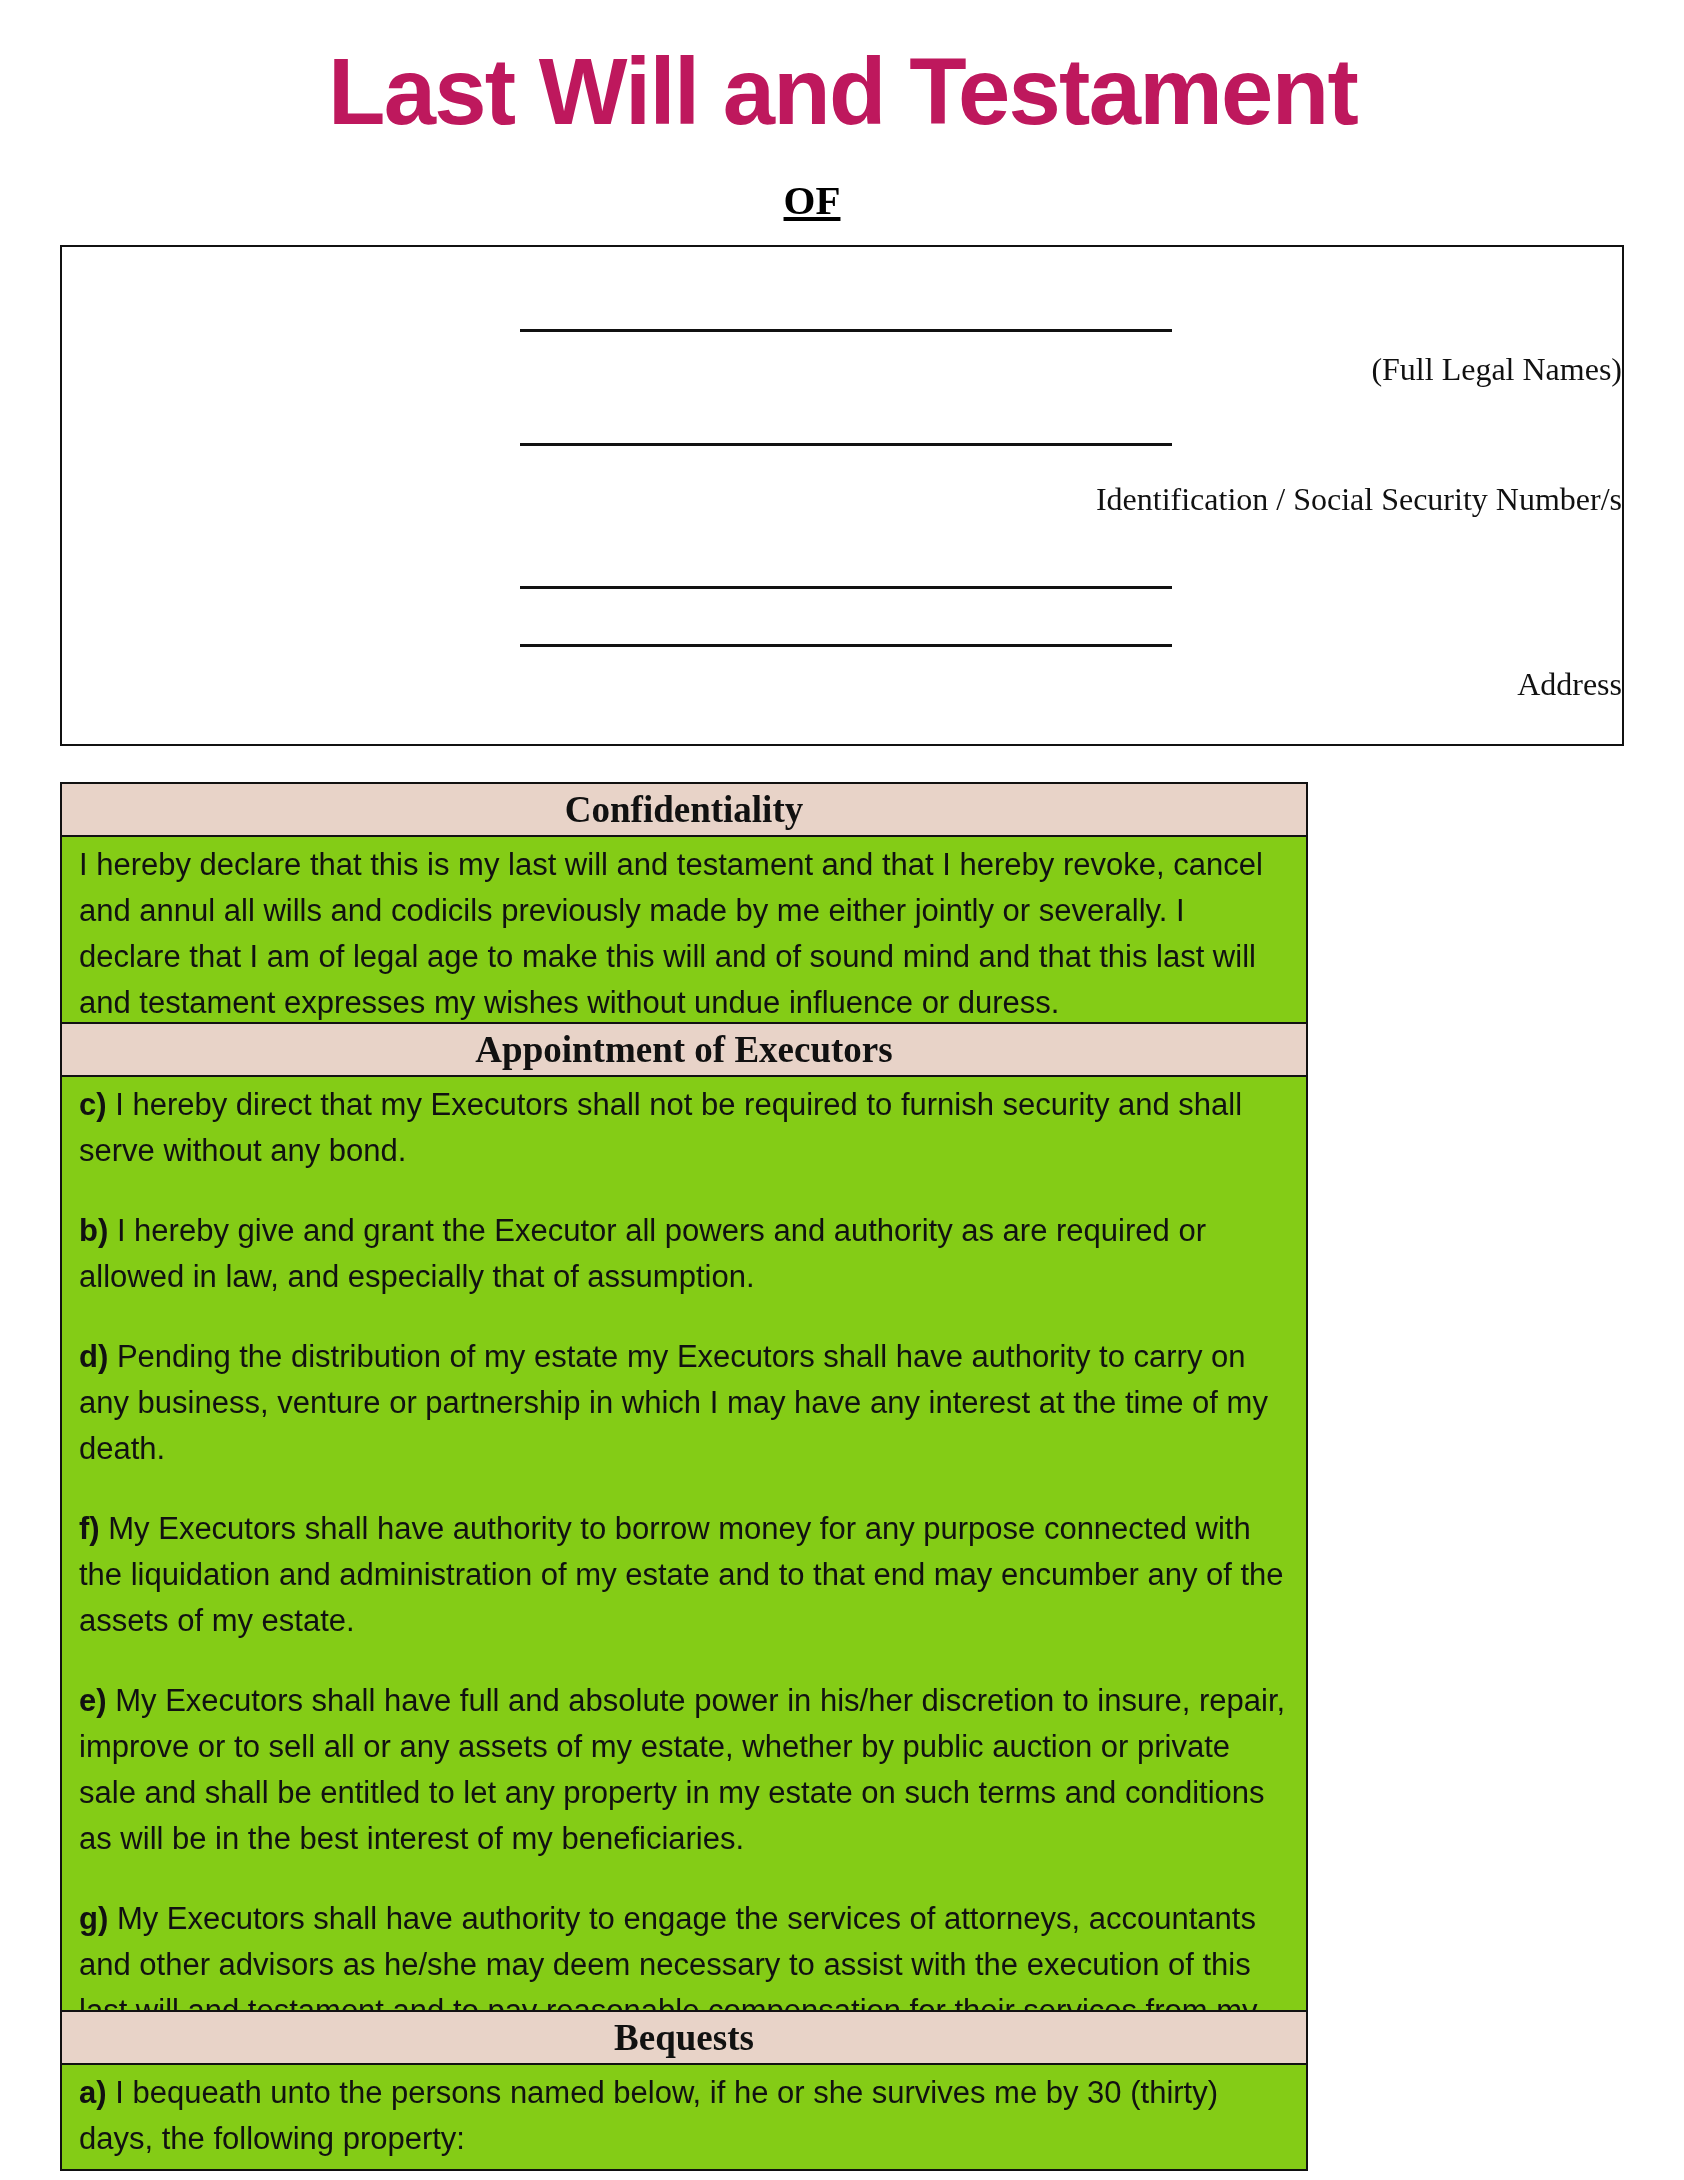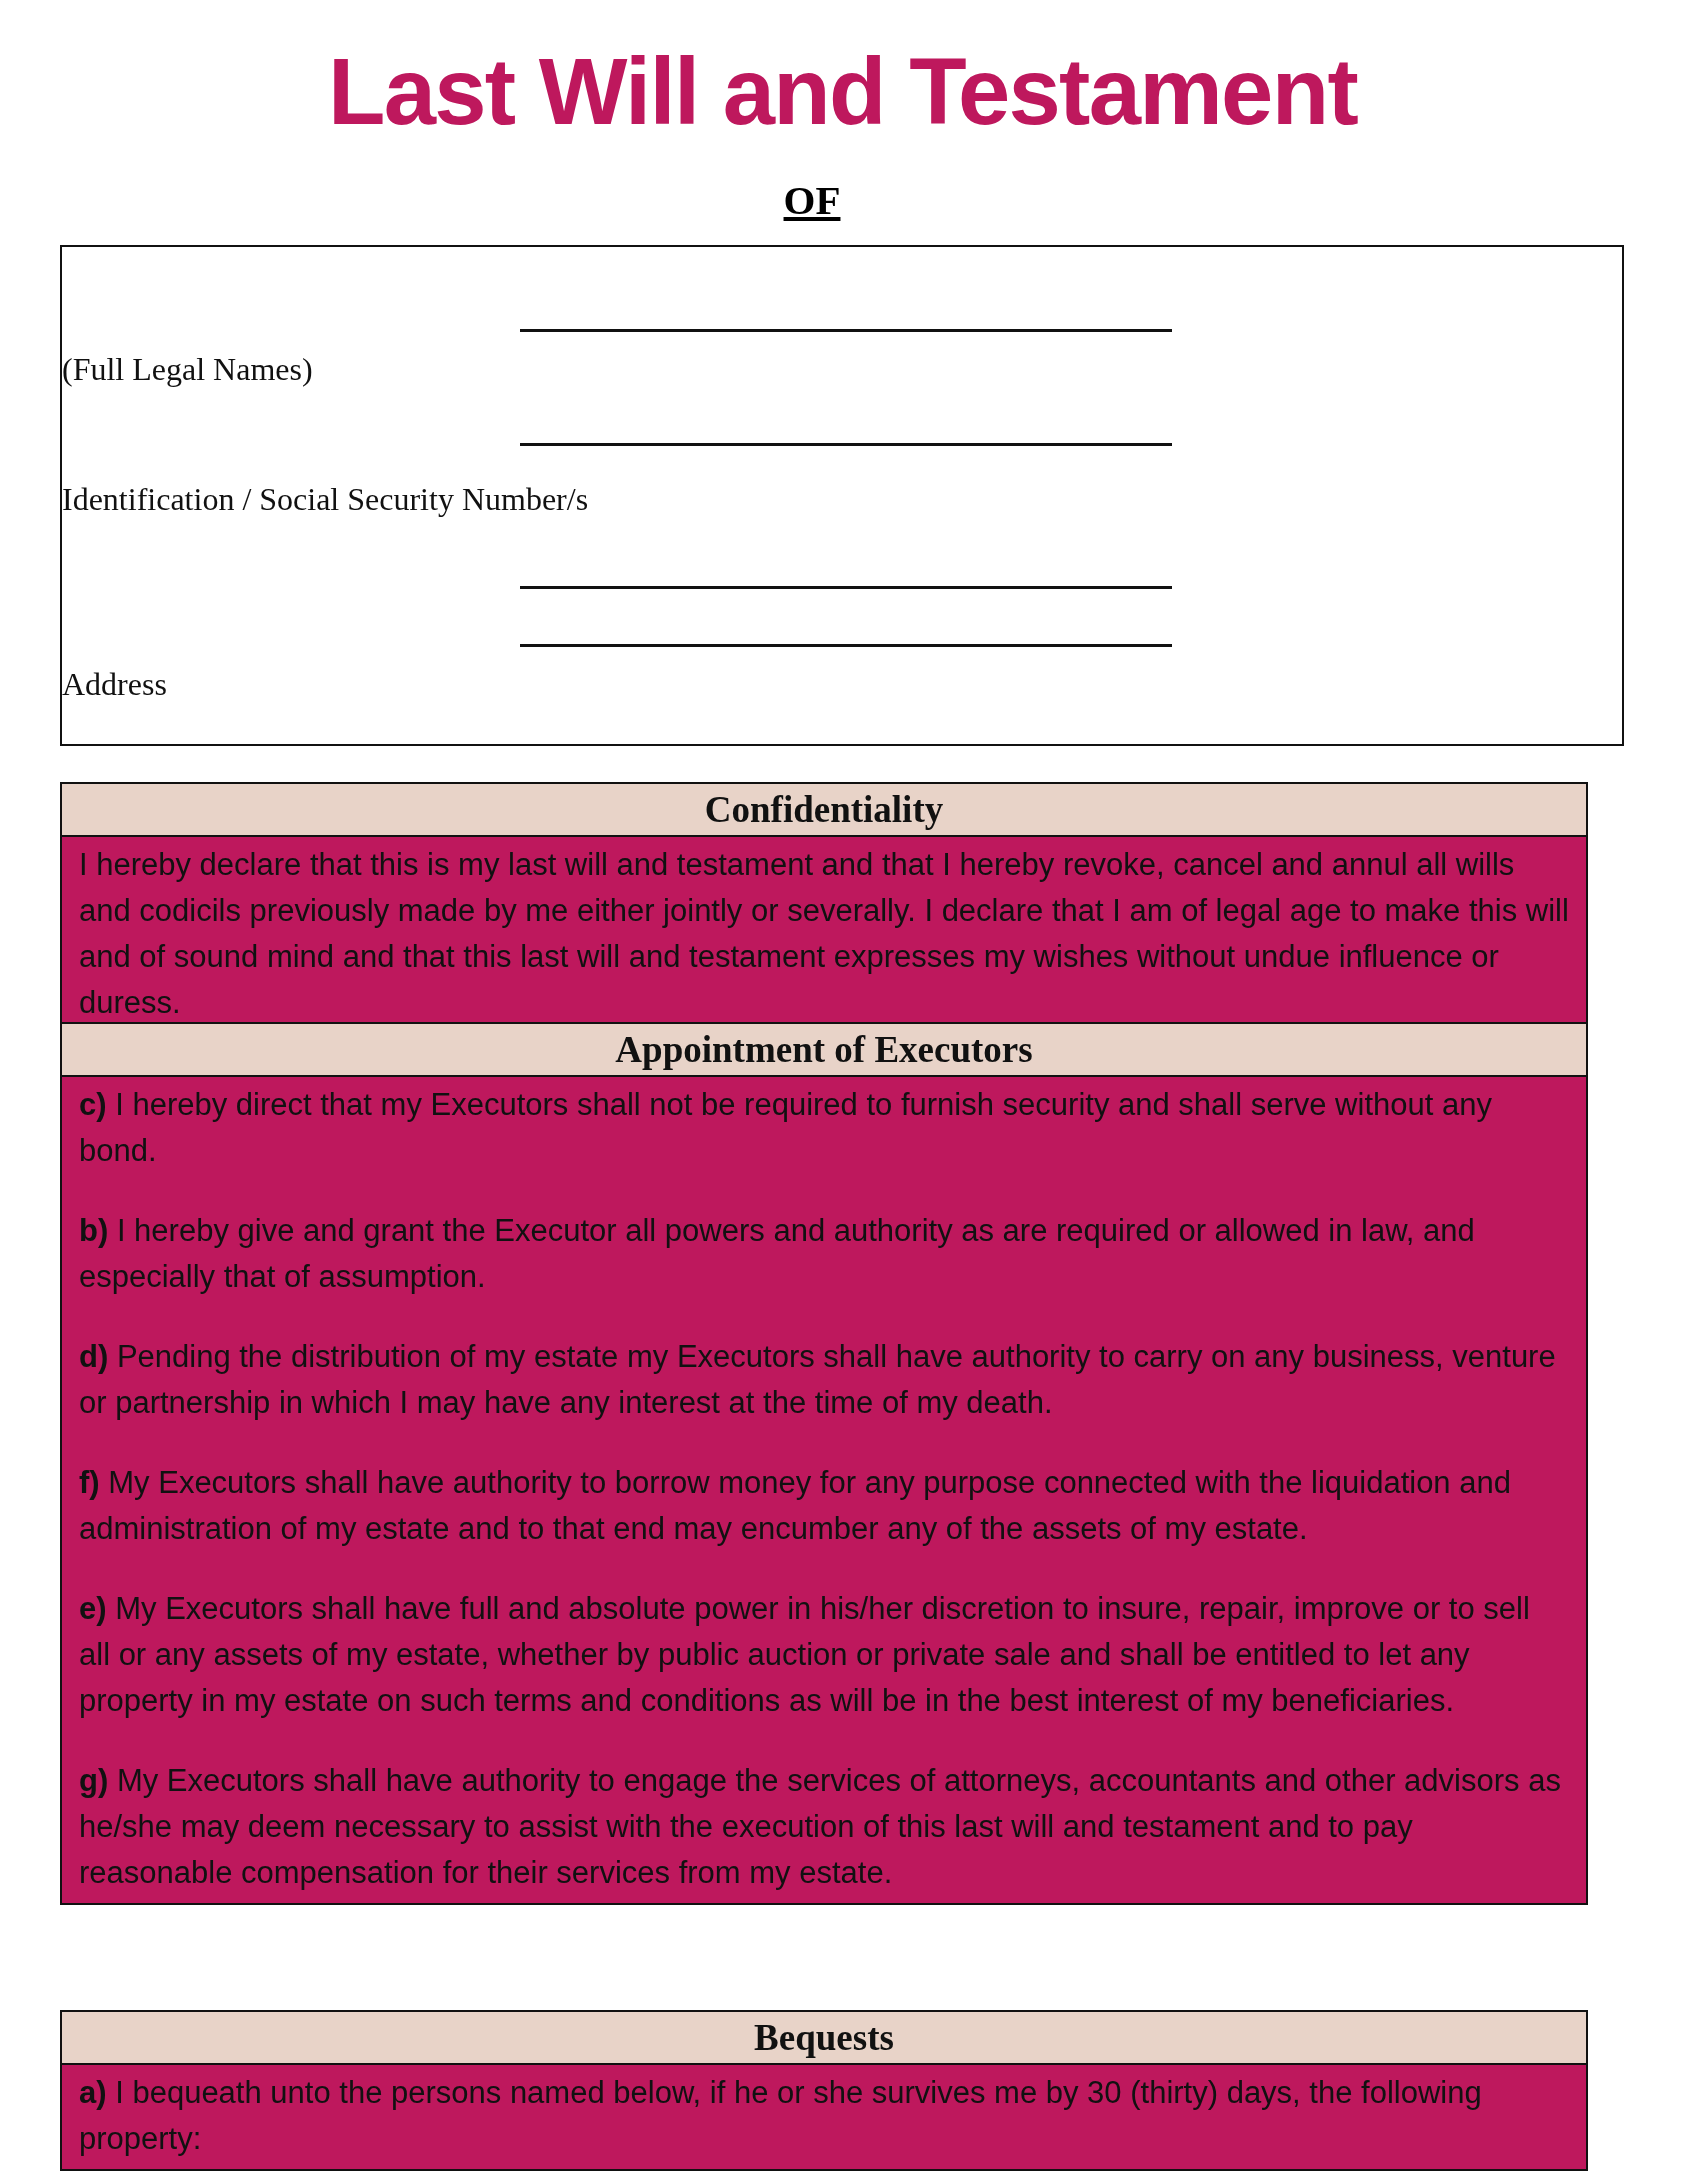--- a/index.html
+++ b/index.html
@@ -12,25 +12,25 @@
   .of {
     position: absolute; left: 0; top: 175px; width: 1624px; text-align: center;
     font-family: "Liberation Serif", serif; font-weight: bold; font-size: 41px; line-height: 51px; color: #000; text-decoration: underline;
   }
   .idbox {
     position: absolute; left: 60px; top: 245px; width: 1564px; height: 501px;
     border: 2.6px solid #111; box-sizing: border-box;
   }
   .sigline { position: absolute; left: 458px; width: 652px; height: 2.6px; background: #111; }
   .siglabel {
-    position: absolute; left: 0; width: 100%; text-align: left;
+    position: absolute; left: 0; width: 100%; text-align: right;
     font-family: "Liberation Serif", serif; font-size: 32px; line-height: 41px; color: #111;
   }
   .section {
-    position: absolute; left: 60px; width: 1528px; border: 2.6px solid #111; box-sizing: border-box; background: #be185d;
+    position: absolute; left: 60px; width: 1248px; border: 2.6px solid #111; box-sizing: border-box; background: #84cc16;
   }
   .section-head {
     background: #e8d3c8; border-bottom: 2.6px solid #111; text-align: center;
     font-family: "Liberation Serif", serif; font-weight: bold; font-size: 37px; line-height: 51px; height: 51px; color: #111;
   }
   .section-body {
     padding: 5.1px 17px 6.8px 17px;
     font-family: Liberation Sans, sans-serif; font-size: 31px; line-height: 46px; color: #111;
   }
   .clause { margin: 0 0 34px 0; }

